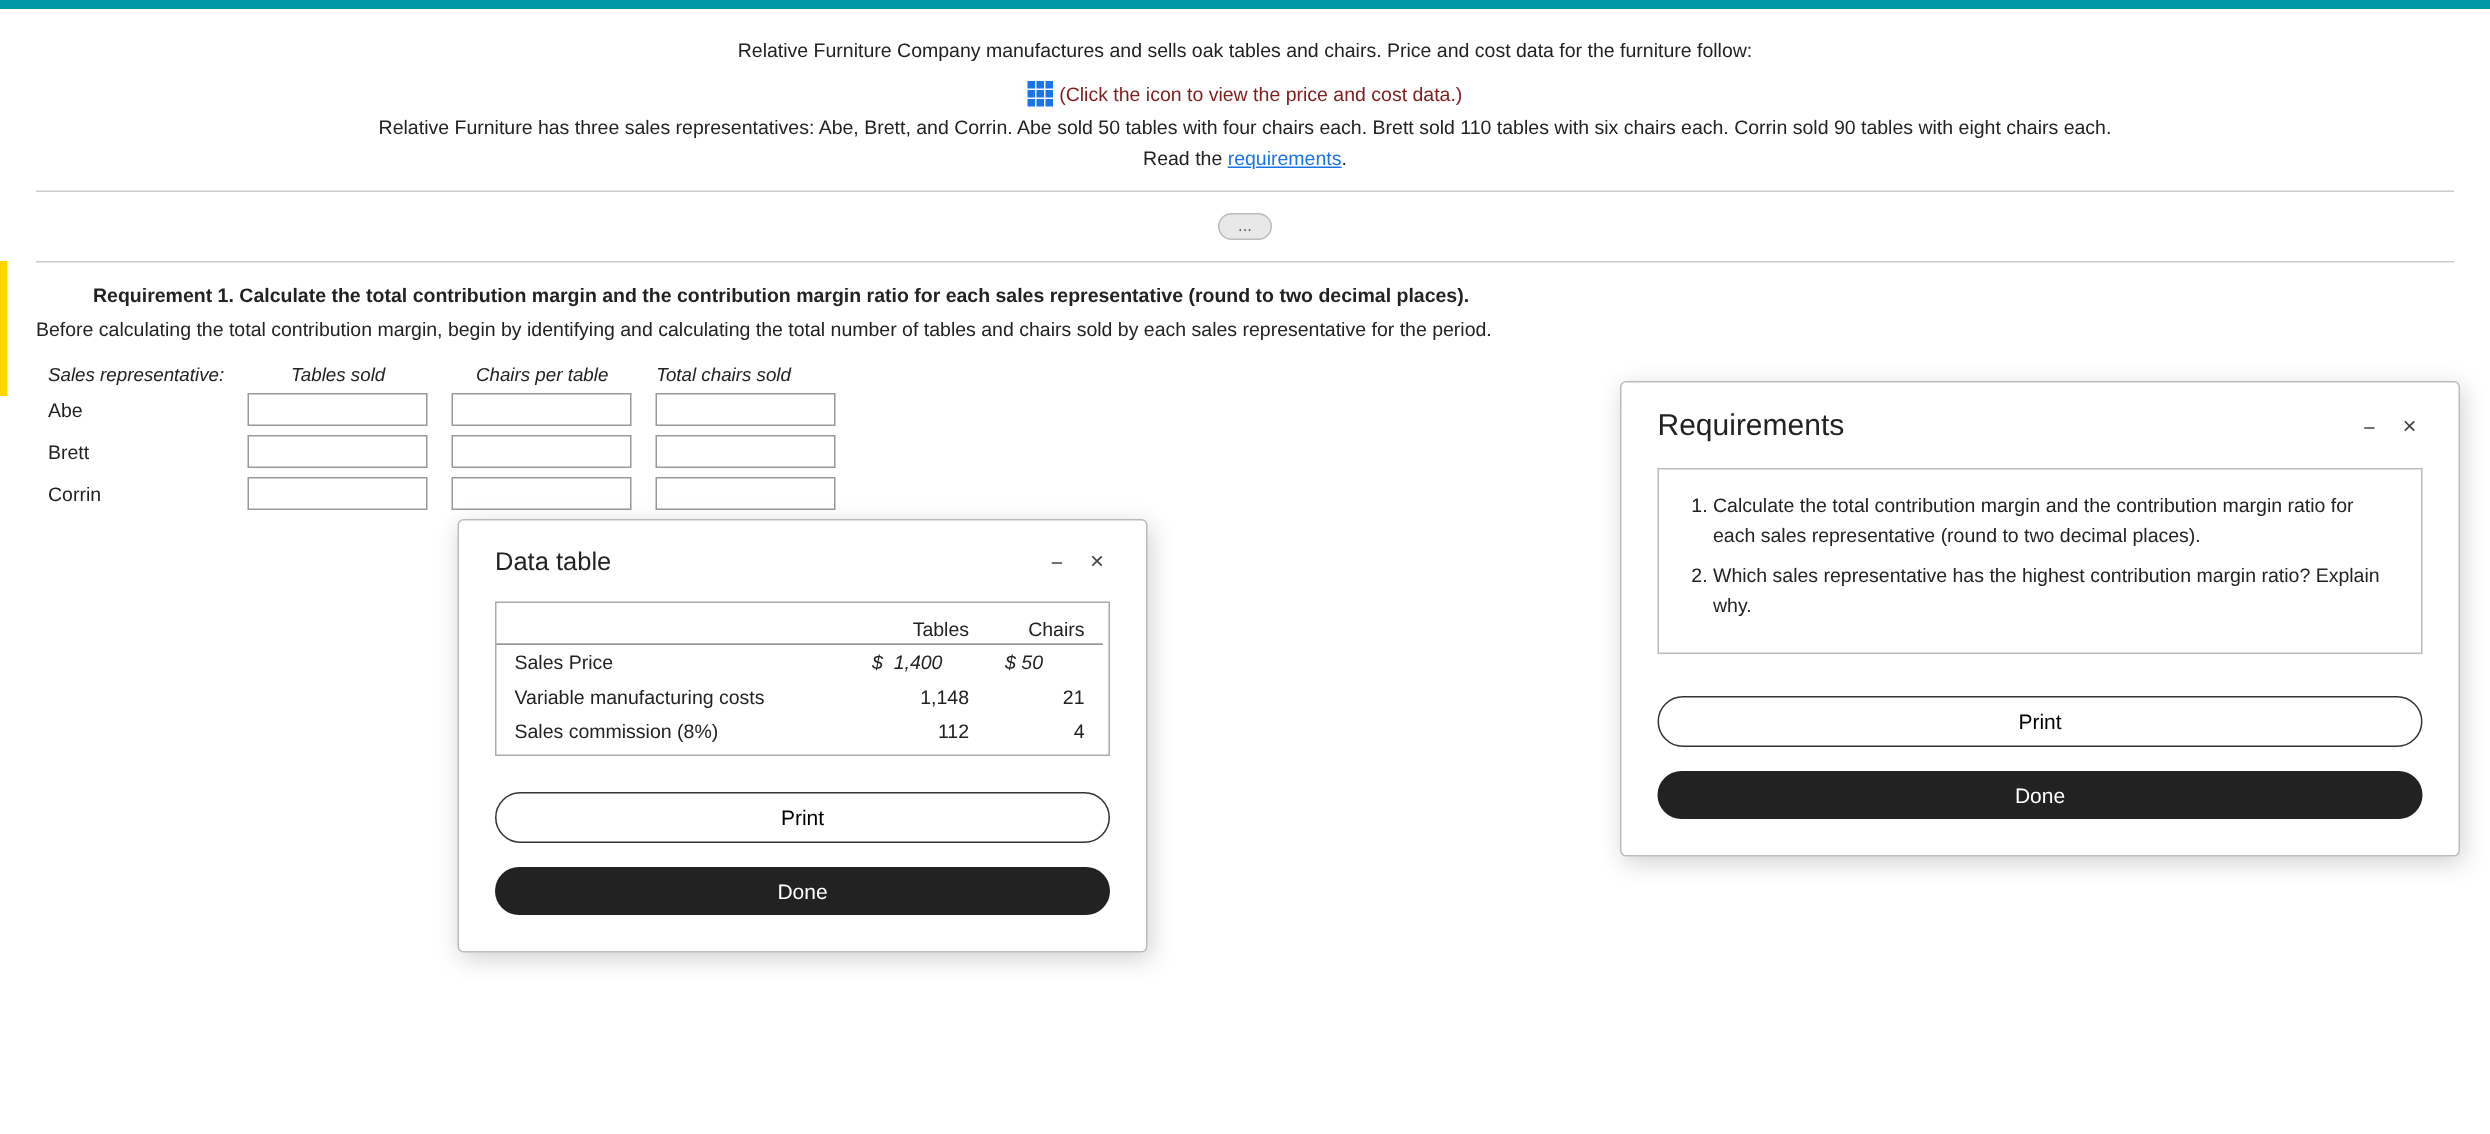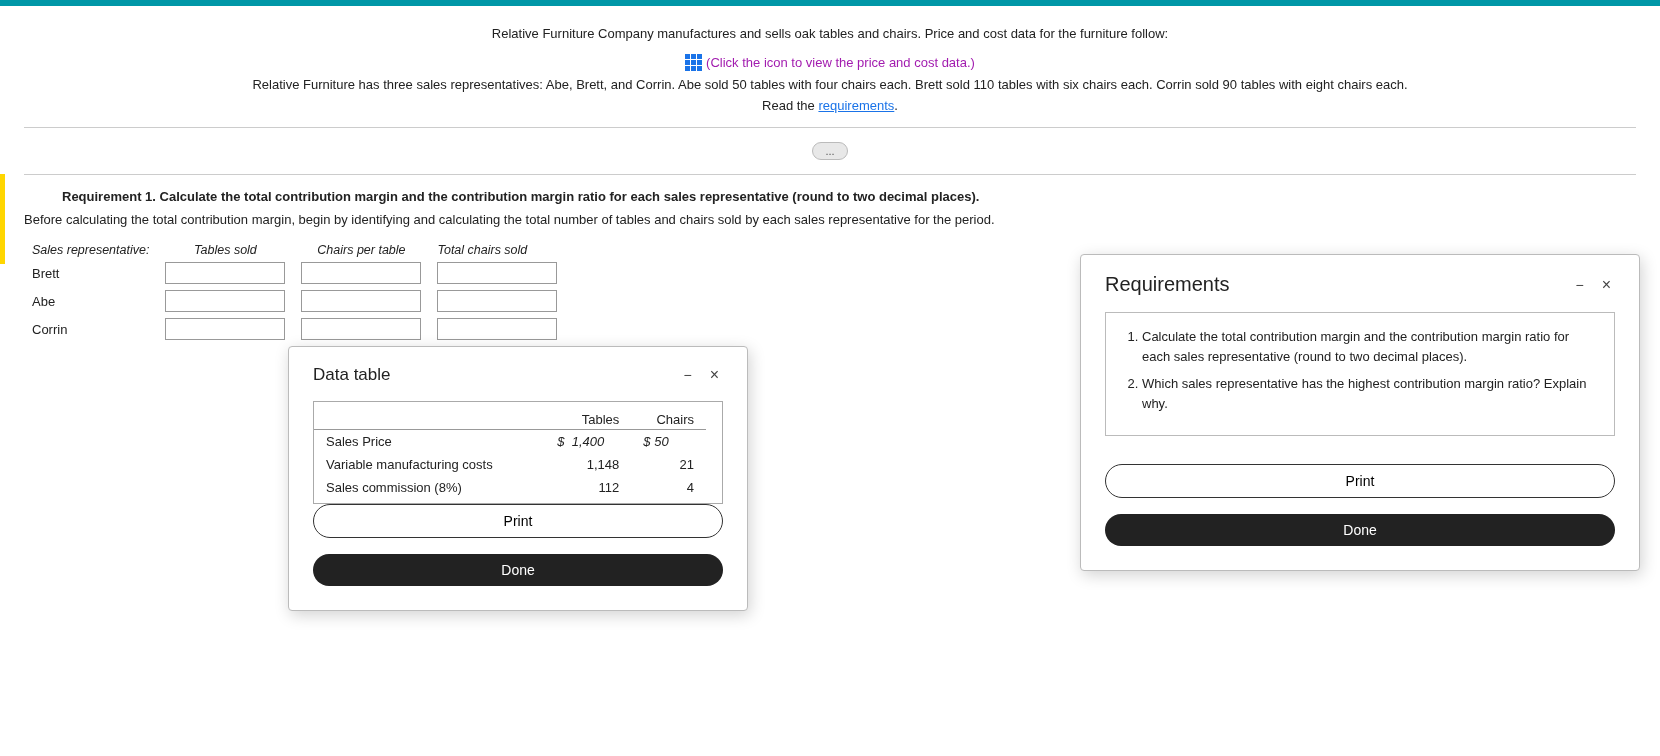--- a/index.html
+++ b/index.html
@@ -19,21 +19,21 @@
       padding: 20px 24px 20px 24px;
       min-height: 756px;
       position: relative;
     }
     .intro-text {
       margin-bottom: 6px;
       font-size: 13px;
       text-align: center;
     }
     .icon-link {
-      color: #a21caf;
+      color: #7f1d1d;
       text-decoration: none;
       display: inline-flex;
       align-items: center;
       gap: 4px;
       font-size: 13px;
     }
     .grid-icon {
       display: inline-grid;
       grid-template-columns: repeat(3, 5px);
       grid-template-rows: repeat(3, 5px);
@@ -107,21 +107,21 @@
     
     .modal-overlay {
       position: absolute;
       top: 0; left: 0; right: 0; bottom: 0;
       pointer-events: none;
     }
     
     .data-modal {
       position: absolute;
       top: 340px;
-      left: 288px;
+      left: 305px;
       width: 460px;
       background: #fff;
       border: 1px solid #bbb;
       border-radius: 4px;
       box-shadow: 2px 4px 16px rgba(0,0,0,0.18);
       pointer-events: all;
       padding: 18px 24px 24px 24px;
     }
     .modal-header {
       display: flex;
@@ -151,21 +151,22 @@
       font-size: 16px;
       cursor: pointer;
       color: #444;
       border: none;
       background: none;
       padding: 0 4px;
     }
     
     .data-table-wrap {
       border: 1px solid #aaa;
-      padding: 8px 16px 4px 0;
+      margin-bottom: 24px;
+      padding: 8px 4px 4px 0;
     }
     .data-table {
       width: 100%;
       border-collapse: collapse;
       font-size: 13px;
     }
     .data-table thead tr th {
       text-align: right;
       padding: 2px 12px;
       font-weight: normal;
@@ -298,27 +299,27 @@
     <thead>
       <tr>
         <th style="min-width:130px;">Sales representative:</th>
         <th style="min-width:130px; text-align:center;">Tables sold</th>
         <th style="min-width:130px; text-align:center;">Chairs per table</th>
         <th style="min-width:130px; text-align:left;">Total chairs sold</th>
       </tr>
     </thead>
     <tbody>
       <tr>
-        <td class="label">Brett</td>
+        <td class="label">Abe</td>
         <td class="input-cell"><input type="text" style=""></td>
         <td class="input-cell"><input type="text" style=""></td>
         <td class="input-cell"><input type="text" style=""></td>
       </tr>
       <tr>
-        <td class="label">Abe</td>
+        <td class="label">Brett</td>
         <td class="input-cell"><input type="text" style=""></td>
         <td class="input-cell"><input type="text" style=""></td>
         <td class="input-cell"><input type="text" style=""></td>
       </tr>
       <tr>
         <td class="label">Corrin</td>
         <td class="input-cell"><input type="text" style=""></td>
         <td class="input-cell"><input type="text" style=""></td>
         <td class="input-cell"><input type="text" style=""></td>
       </tr>

